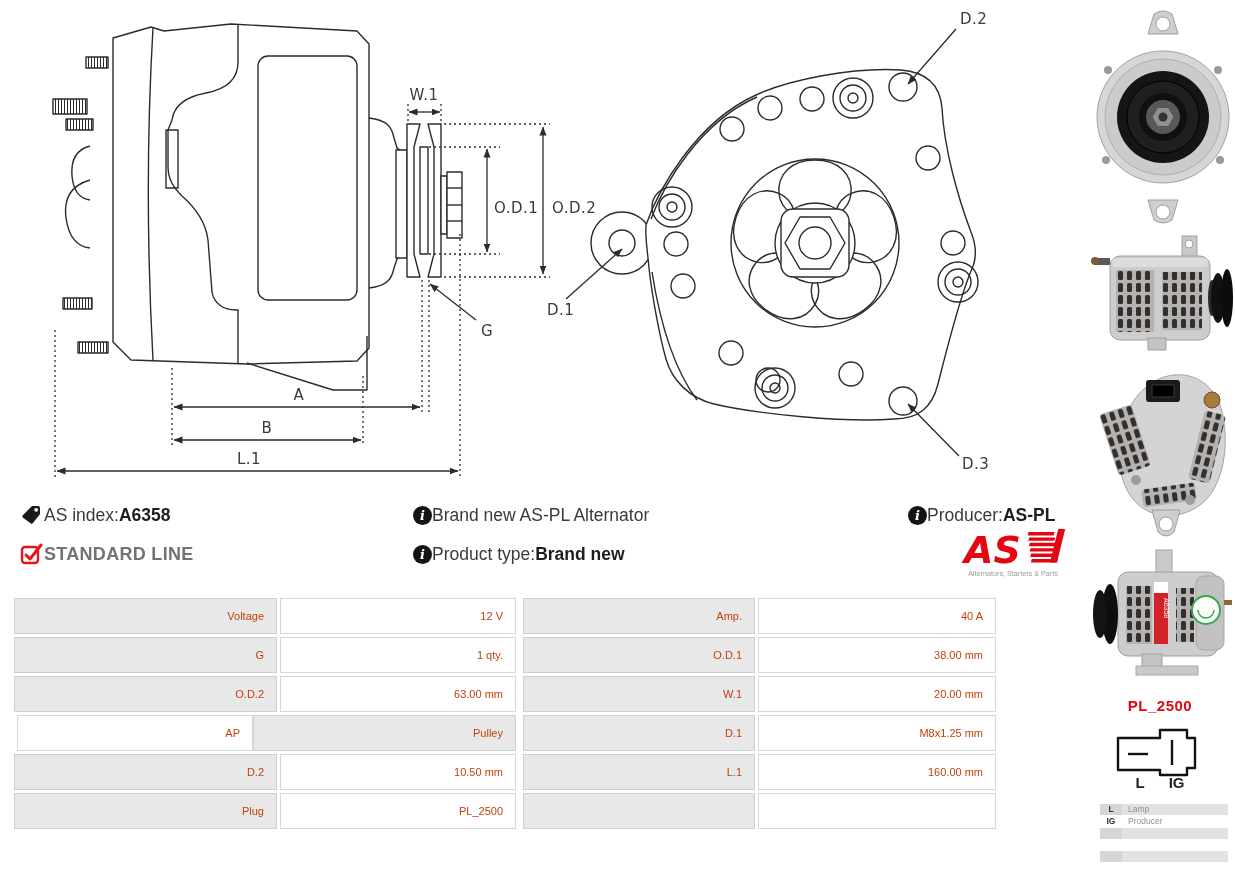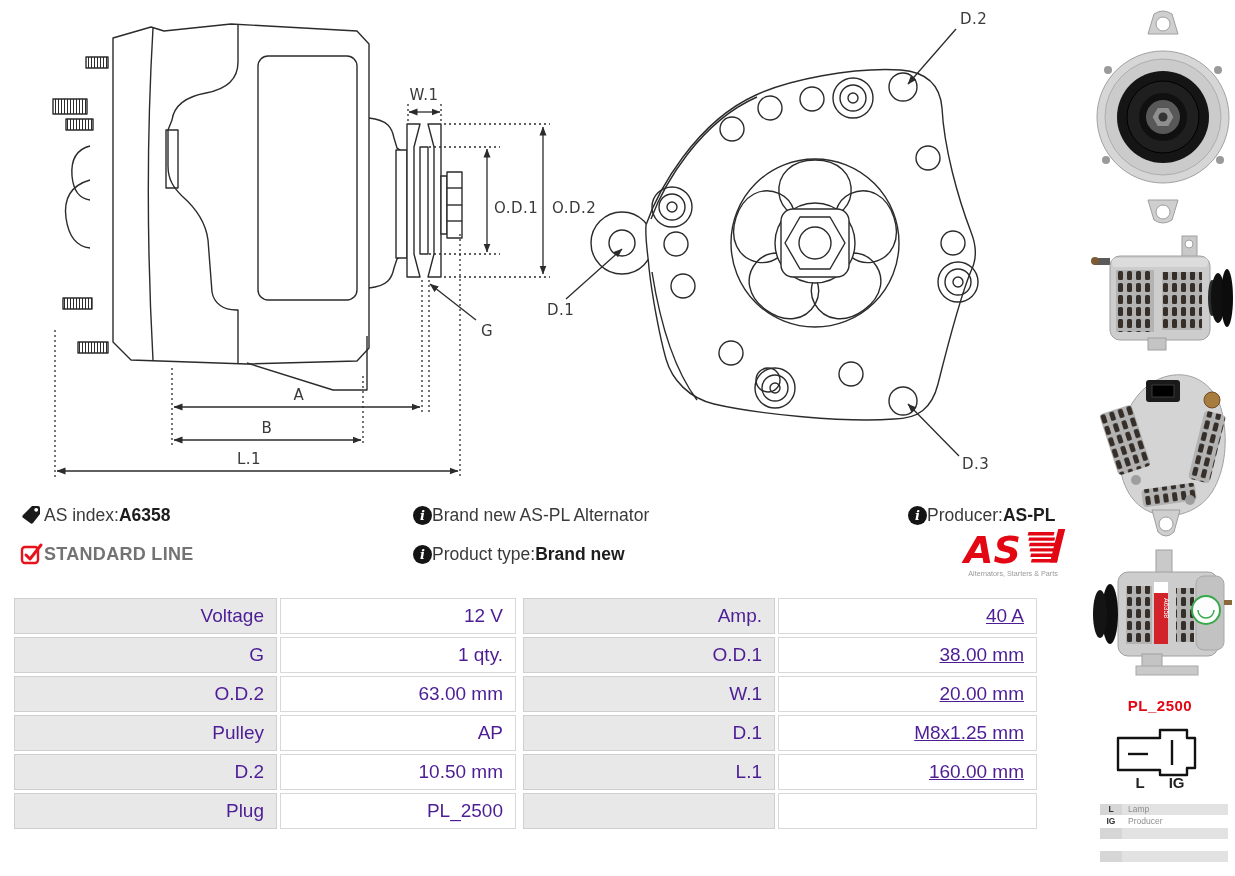--- a/index.html
+++ b/index.html
@@ -12,25 +12,25 @@
   .inforow{position:absolute;display:flex;align-items:center;font-size:17.5px;color:#3a3a3a;height:26px;}
   .b{font-weight:700;color:#1d1d1d;}
   .red-line{color:#737373;font-weight:700;font-size:18px;letter-spacing:.3px;}
   .info-icon{width:19px;height:19px;border-radius:50%;background:#141414;color:#fff;
              font:700 italic 13px "DejaVu Serif",serif;display:flex;align-items:center;justify-content:center;flex:0 0 auto;}
 
   
   .spec-table{position:absolute;left:14px;top:598px;}
   .srow{display:flex;margin-bottom:3px;}
   .cell{height:36px;box-sizing:border-box;display:flex;align-items:center;justify-content:flex-end;
-        padding-right:12px;font-size:19px;color:#4c1d95;}
+        padding-right:12px;font-size:11px;color:#c2410c;}
   .lbl{background:#e8e8e8;border:1px solid #cfcfcf;width:263px;}
   .val{background:#fff;border:1px solid #d8d8d8;width:236px;margin-left:3px;}
-  .lbl2{margin-left:7px;width:252px;}
-  .val2{width:259px;margin-left:3px;text-decoration:underline;}
+  .lbl2{margin-left:7px;width:232px;}
+  .val2{width:238px;margin-left:3px;}
 
   
   .plug-name{position:absolute;left:1090px;top:697px;width:140px;text-align:center;
              color:#e30613;font-weight:700;font-size:15px;letter-spacing:.5px;}
   .pin-labels{position:absolute;left:1090px;top:774px;width:140px;display:flex;justify-content:center;gap:24px;
               font-weight:700;font-size:15px;color:#222;}
   .legend{position:absolute;left:1100px;top:804px;width:128px;font-size:8.5px;line-height:11px;}
   .lrow{display:flex;height:11px;margin-bottom:1px;}
   .lkey{width:22px;text-align:center;font-weight:700;color:#333;}
   .lval{flex:1;padding-left:6px;color:#8f8f8f;}
@@ -319,22 +319,22 @@
       <div class="cell lbl lbl2">O.D.1</div>
       <div class="cell val val2">38.00 mm</div>
     </div>
     <div class="srow">
       <div class="cell lbl">O.D.2</div>
       <div class="cell val">63.00 mm</div>
       <div class="cell lbl lbl2">W.1</div>
       <div class="cell val val2">20.00 mm</div>
     </div>
     <div class="srow">
+      <div class="cell val">AP</div>
       <div class="cell lbl">Pulley</div>
-      <div class="cell val">AP</div>
       <div class="cell lbl lbl2">D.1</div>
       <div class="cell val val2">M8x1.25 mm</div>
     </div>
     <div class="srow">
       <div class="cell lbl">D.2</div>
       <div class="cell val">10.50 mm</div>
       <div class="cell lbl lbl2">L.1</div>
       <div class="cell val val2">160.00 mm</div>
     </div>
     <div class="srow">

